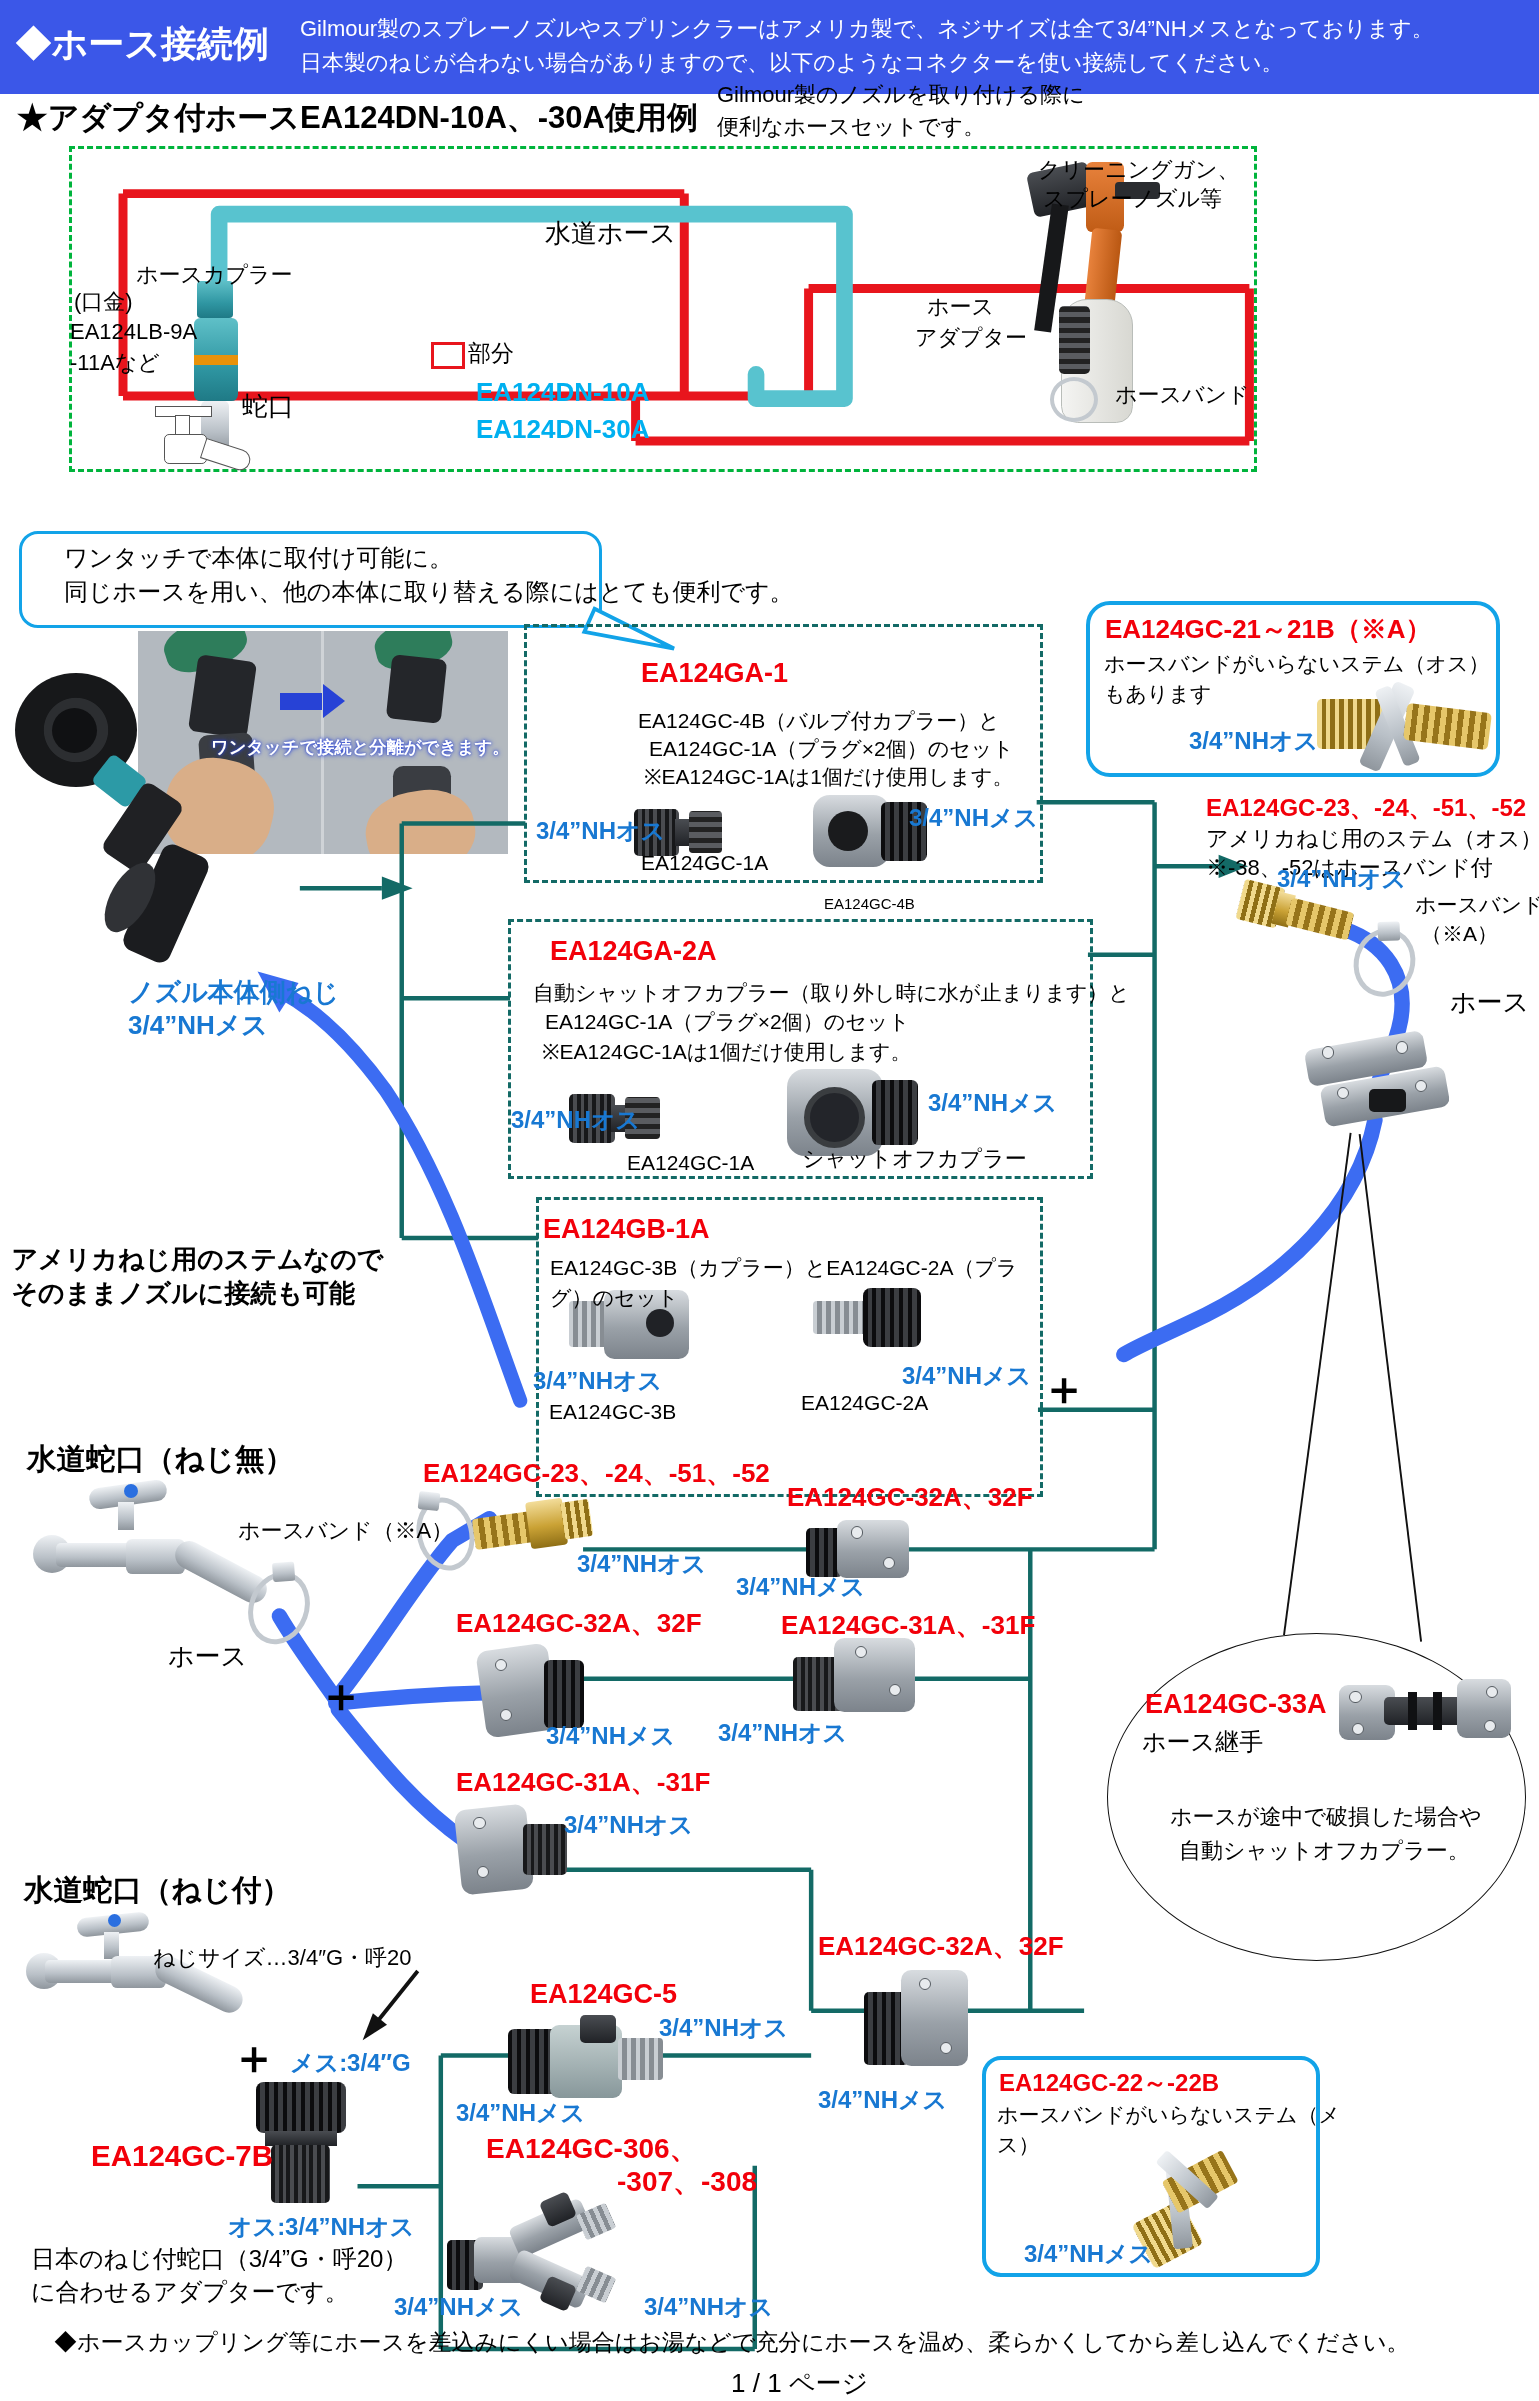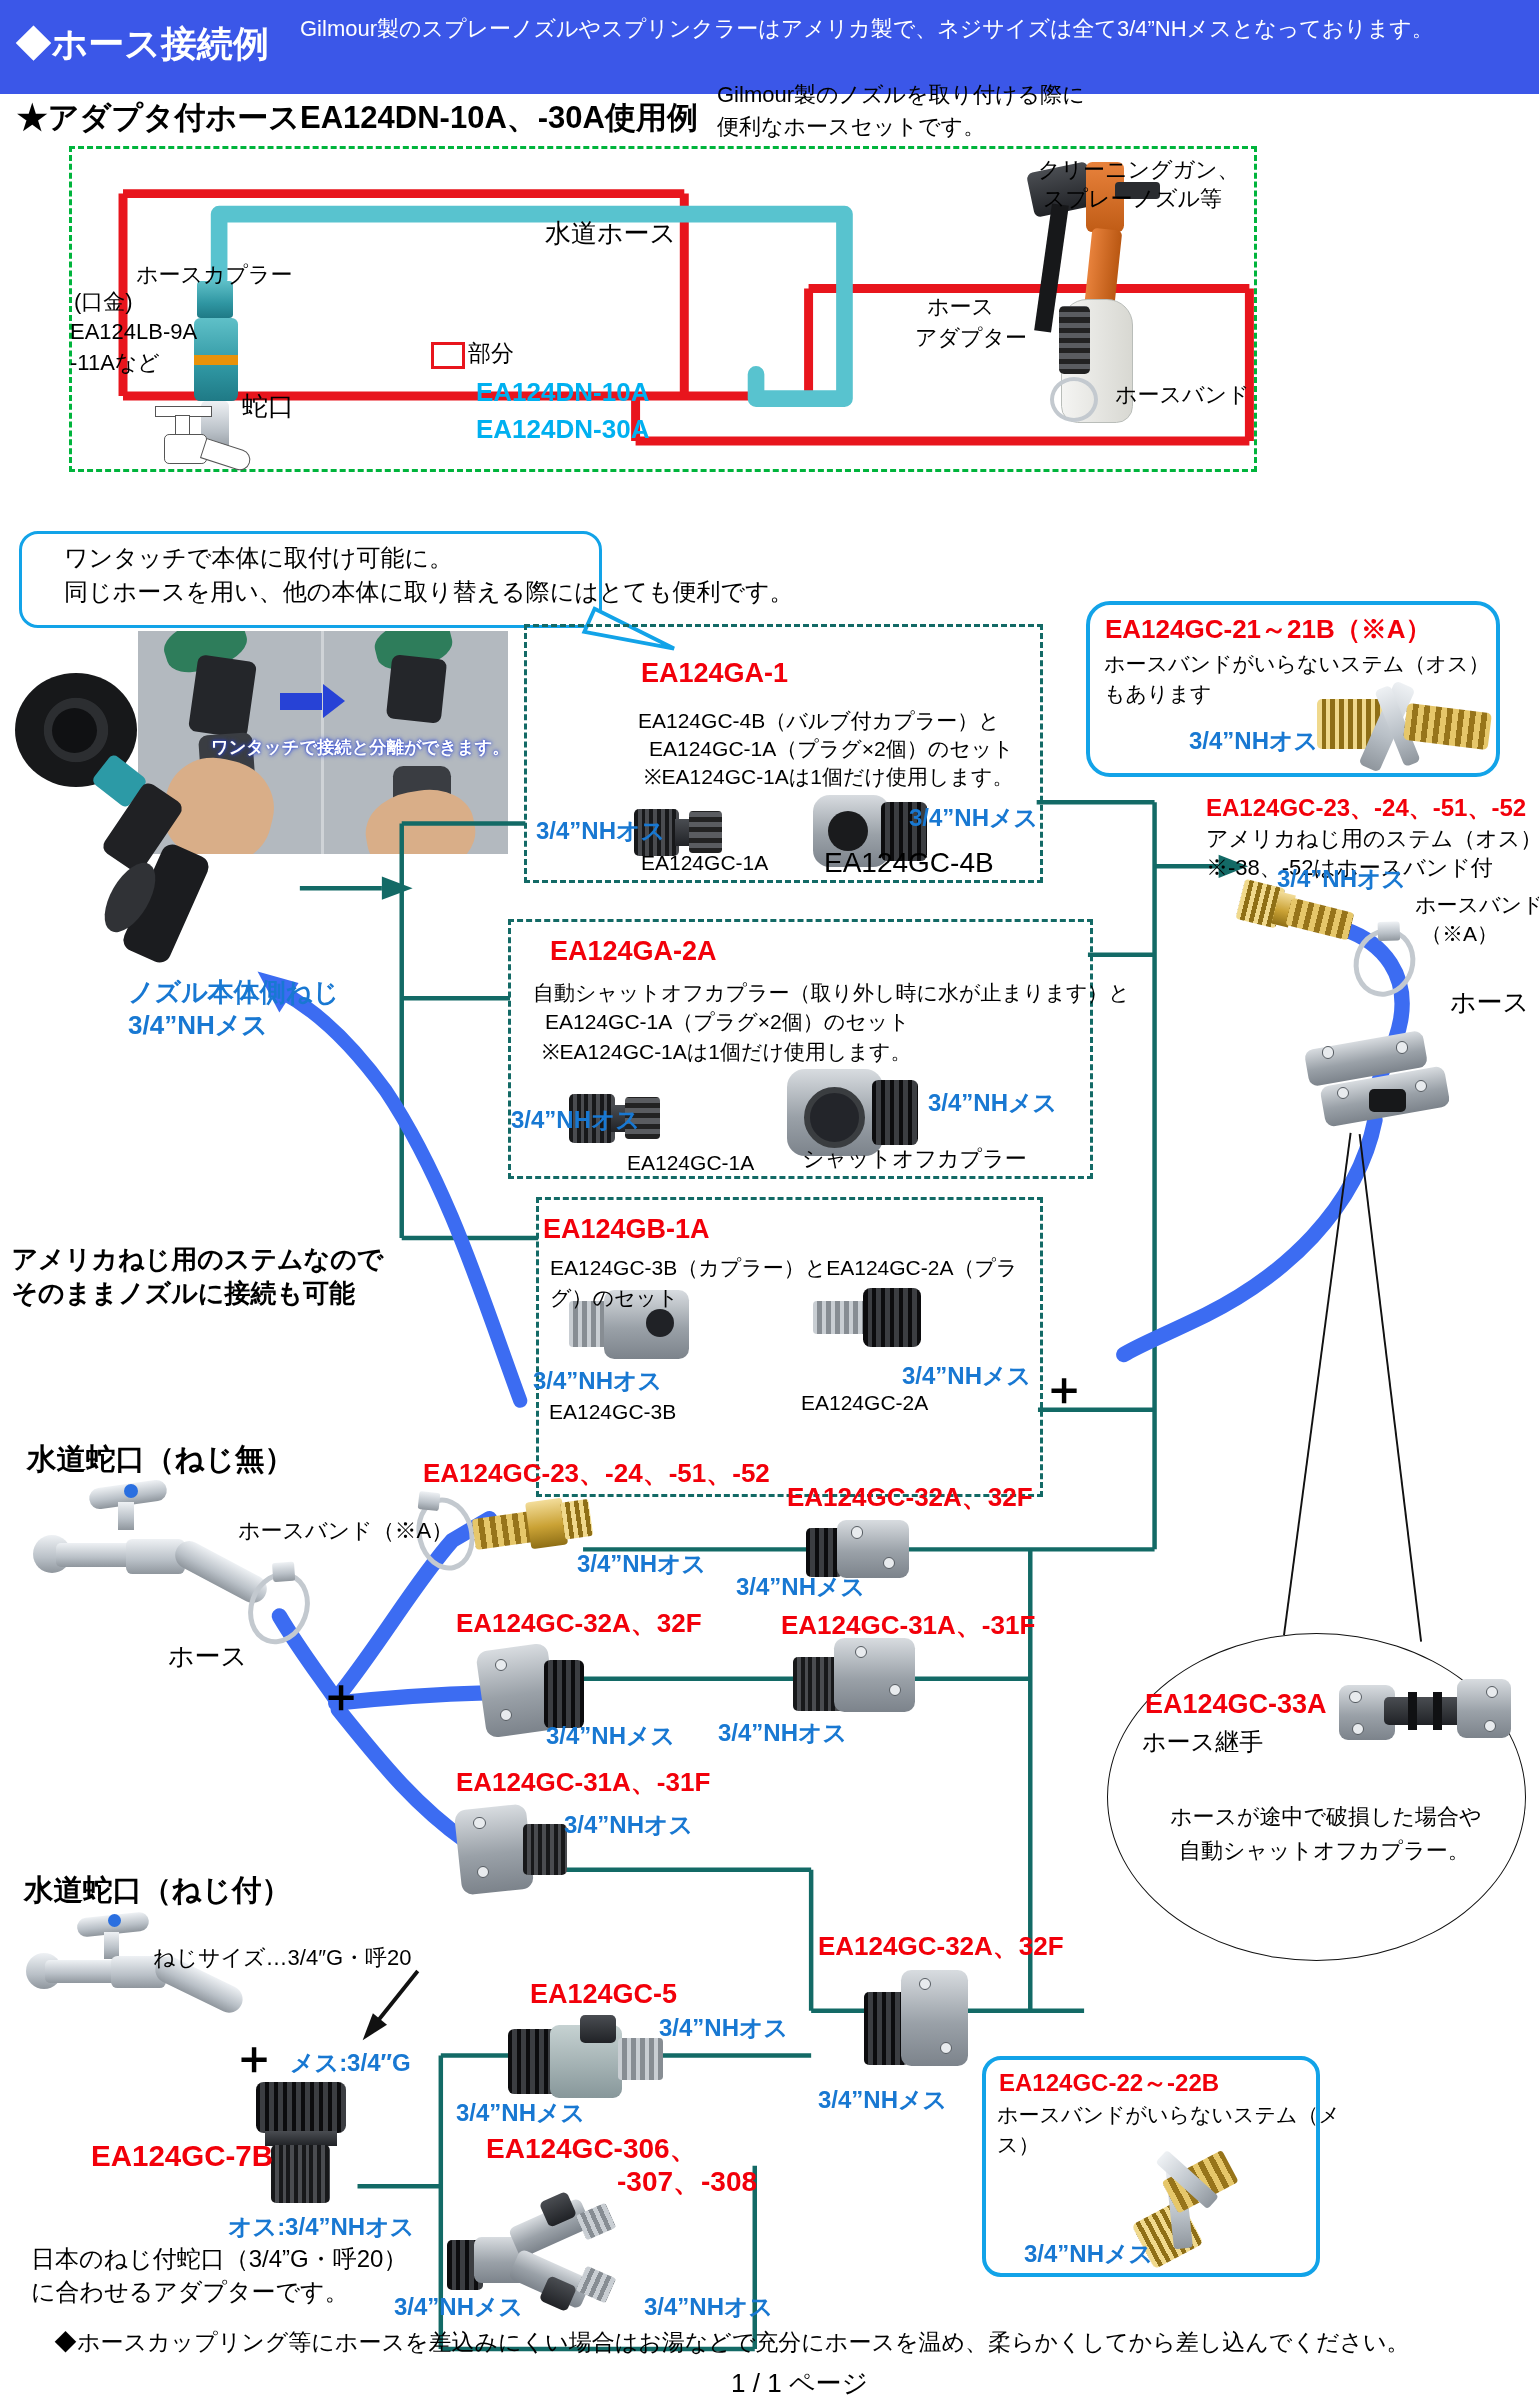--- a/index.html
+++ b/index.html
@@ -32,20 +32,21 @@
   svg{position:absolute;left:0;top:0;z-index:2;}
 </style>
 </head>
 <body>
 
 <div id="page">
 
   <div style="position:absolute;left:0;top:0;width:1539px;height:94px;background:#3b57e8;z-index:5;"></div>
   <div class="t b wht" style="left:15.4px;top:24px;font-size:36px;z-index:6;">◆ホース接続例</div>
   <div class="t wht" style="left:300px;top:16.7px;font-size:22px;z-index:6;">Gilmour製のスプレーノズルやスプリンクラーはアメリカ製で、ネジサイズは全て3/4”NHメスとなっております。</div>
+  <div class="t wht" style="left:300px;top:51px;font-size:22px;z-index:6;">日本製のねじが合わない場合がありますので、以下のようなコネクターを使い接続してください。</div>
 
   <div class="t b" style="left:16.7px;top:101px;font-size:31px;">★アダプタ付ホースEA124DN-10A、-30A使用例</div>
   <div class="t" style="left:717px;top:83px;font-size:22px;">Gilmour製のノズルを取り付ける際に</div>
   <div class="t" style="left:717px;top:115px;font-size:22px;">便利なホースセットです。</div>
 
   <div class="gbox" style="left:69px;top:146px;width:1182px;height:320px;"></div>
 
   <div class="t" style="left:545px;top:219px;font-size:26px;">水道ホース</div>
   <div class="t" style="left:136px;top:263px;font-size:22px;">ホースカプラー</div>
   <div class="t" style="left:74px;top:290px;font-size:22px;">(口金)</div>
@@ -129,21 +130,21 @@
     <div class="pc vthread" style="left:55px;top:14px;width:33px;height:42px;border-radius:3.8px;"></div>
   </div>
   <div class="pr" style="left:813px;top:790px;width:122px;height:81px;">
     <div class="pc gray" style="left:0;top:5.1px;width:77px;height:72px;border-radius:16.7px;"></div>
     <div class="pc" style="left:15.4px;top:20.5px;width:40px;height:40px;background:#1a1b1d;border-radius:50%;"></div>
     <div class="pc knurl" style="left:68px;top:11.5px;width:46px;height:59px;border-radius:6.4px;"></div>
   </div>
   <div class="t b blu" style="left:536px;top:818px;font-size:24px;">3/4”NHオス</div>
   <div class="t b blu" style="left:909px;top:805px;font-size:24px;">3/4”NHメス</div>
   <div class="t" style="left:641px;top:851px;font-size:21px;">EA124GC-1A</div>
-  <div class="t" style="left:824px;top:847px;font-size:28px;">EA124GC-4B</div>
+  <div class="t" style="left:824px;top:896px;font-size:15px;">EA124GC-4B</div>
 
   <div class="bluebox" style="left:1086px;top:601px;width:406px;height:168px;"></div>
   <div class="t b red" style="left:1105px;top:615px;font-size:26px;z-index:6;">EA124GC-21～21B（※A）</div>
   <div class="t" style="left:1104px;top:652px;font-size:21px;z-index:6;">ホースバンドがいらないステム（オス）</div>
   <div class="t" style="left:1104px;top:682px;font-size:21px;z-index:6;">もあります</div>
   <div class="t b blu" style="left:1189px;top:728px;font-size:24px;z-index:6;">3/4”NHオス</div>
   <div class="pr" style="left:1317px;top:681px;width:179px;height:94px;z-index:5;">
     <div class="pc bthread" style="left:0;top:18px;width:67px;height:50px;border-radius:5.1px;"></div>
     <div class="pc silver" style="left:59px;top:0;width:22px;height:91px;transform:rotate(24deg);border-radius:5.1px;"></div>
     <div class="pc silver" style="left:72px;top:3.8px;width:16.7px;height:82px;transform:rotate(-22deg);border-radius:5.1px;"></div>

